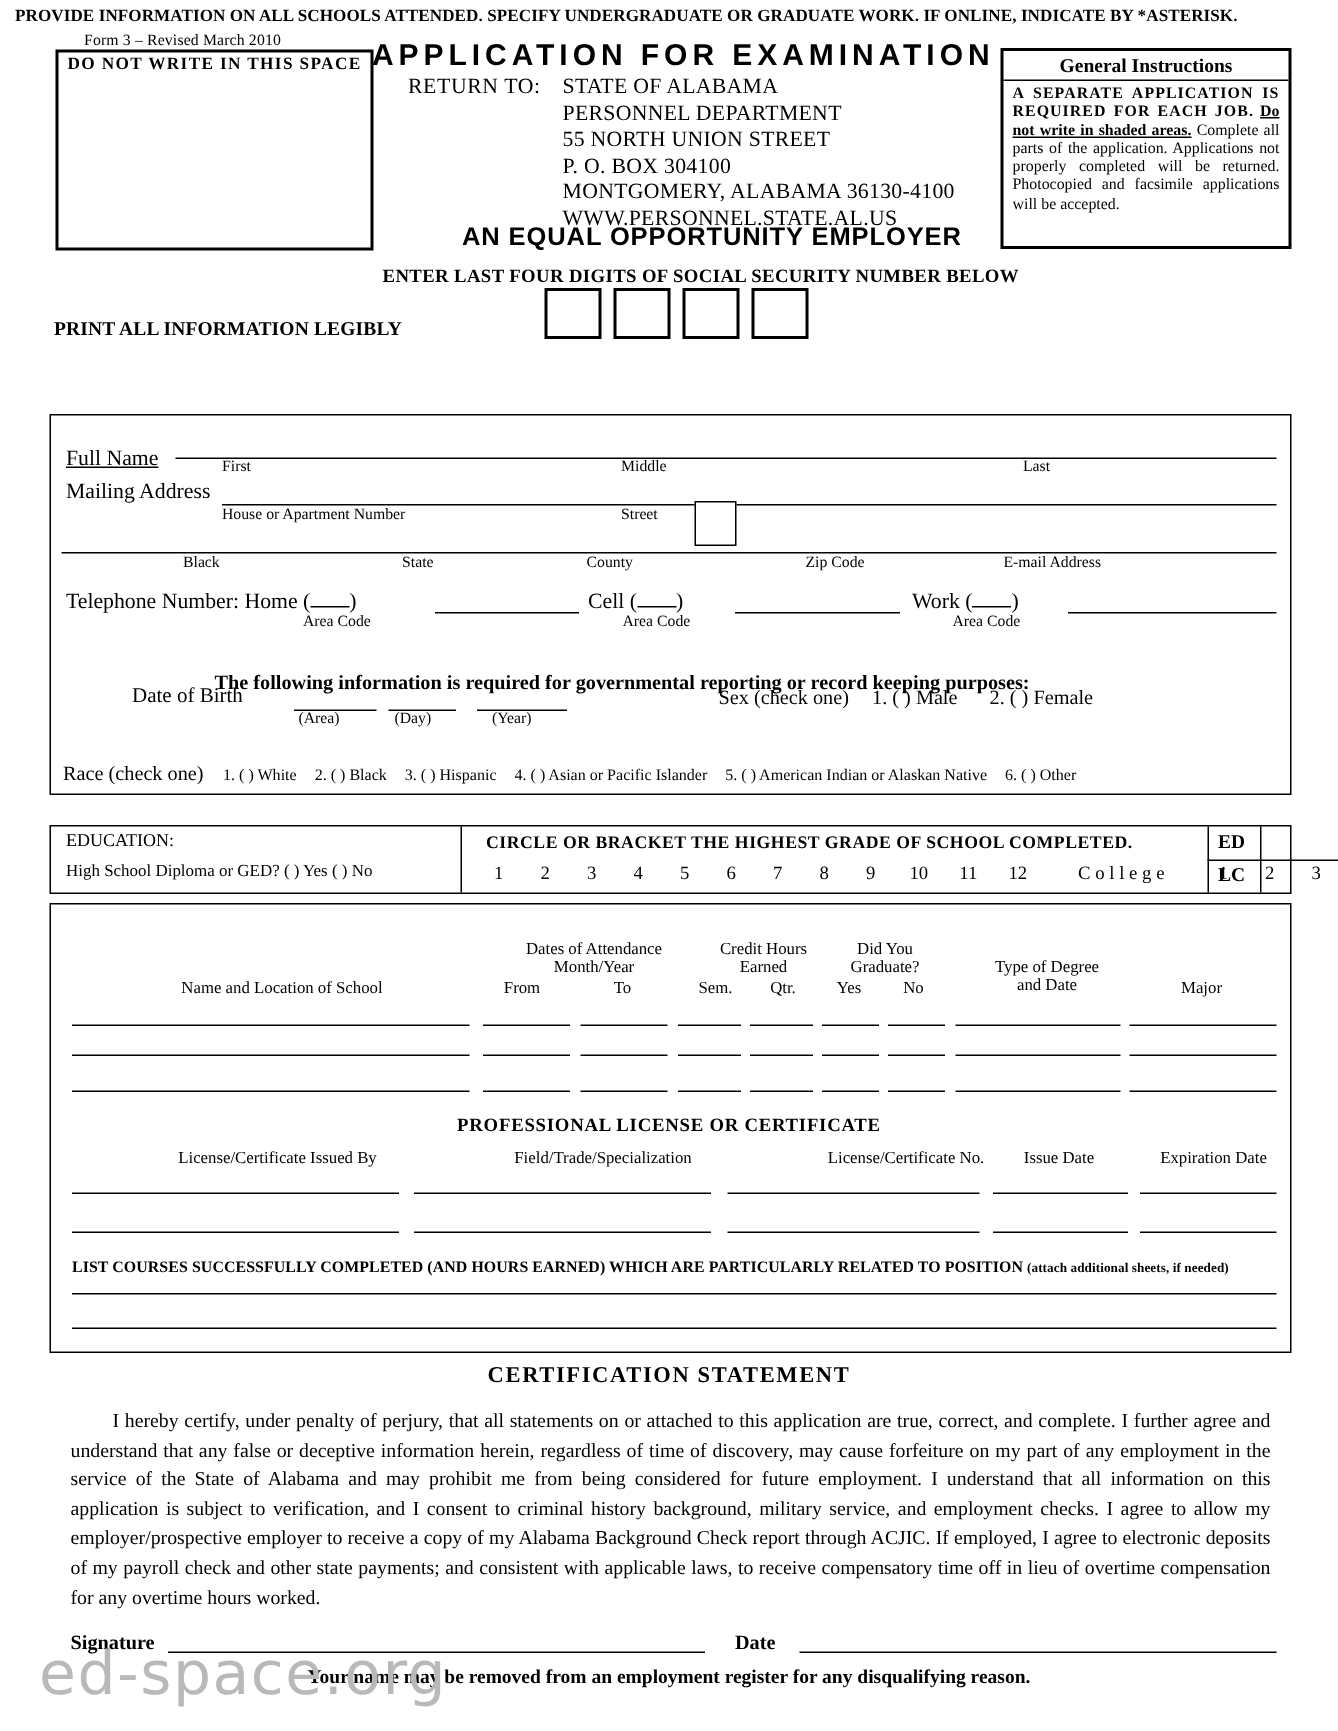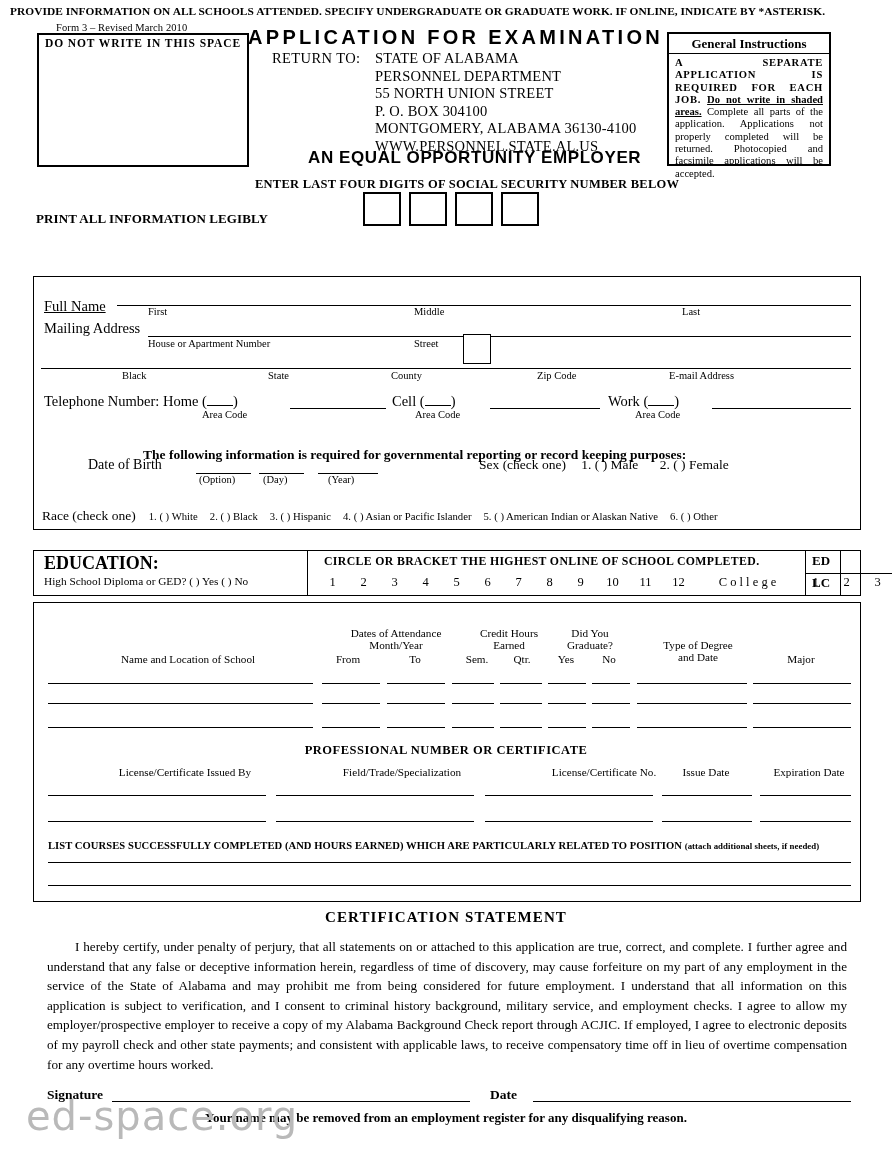--- a/index.html
+++ b/index.html
@@ -82,21 +82,21 @@
   }
   #ssn-boxes .ssn-cell {
     width: 34px; height: 30px;
     border: 2px solid #000;
     background: #fff;
   }
 
   
   #gen-instr {
     left: 667px; top: 32px;
-    width: 164px; height: 134px;
+    width: 194px; height: 134px;
     border: 2px solid #000;
     background: #fff;
     box-sizing: border-box;
     padding: 2px 6px 0 6px;
   }
   #gen-instr-title {
     text-align: center;
     font-size: 13px;
     font-weight: bold;
     margin-bottom: 1px;
@@ -199,21 +199,21 @@
   #race-row .race-lead { font-size: 13.5px; }
   #race-row .race-opt { font-size: 10.7px; }
 
   
   #block-edu {
     left: 33px; top: 550px;
     width: 828px; height: 46px;
     border: 1.7px solid #000;
     box-sizing: border-box;
   }
-  #edu-title { left: 10px; top: 2px; font-size: 18px; font-weight: bold; }
+  #edu-title { left: 10px; top: 2px; font-size: 12px; font-weight: normal; }
   #edu-hs { left: 10px; top: 24px; font-size: 11.3px; }
   #edu-vline-1 { left: 273px; top: 0; height: 44px; border-left: 1.6px solid #000; }
   #edu-circle-note { left: 290px; top: 3px; font-size: 11.8px; font-weight: bold; letter-spacing: .35px; }
   #edu-grades { left: 283px; top: 24px; font-size: 12.5px; }
   #edu-vline-2 { left: 771px; top: 0; height: 44px; border-left: 1.6px solid #000; }
   #edu-vline-3 { left: 806px; top: 0; height: 44px; border-left: 1.6px solid #000; }
   #edu-hline-mid { left: 771px; top: 22px; width: 90px; border-top: 1.6px solid #000; }
   #edu-ed { left: 778px; top: 2px; font-size: 13px; font-weight: bold; }
   #edu-lc { left: 778px; top: 24px; font-size: 13px; font-weight: bold; }
 
@@ -366,21 +366,21 @@
   </div>
   <div class="fieldline" style="left:712px; top:408px; width:139px;"></div>
   <div class="sublabel" style="left:635px; top:409px;">Area Code</div>
 
   <div class="abs" id="gov-note">The following information is required for governmental reporting or record keeping purposes:</div>
 
   <div class="abs" id="dob-label">Date of Birth</div>
   <div class="fieldline" style="left:196px; top:473px; width:55px;"></div>
   <div class="fieldline" style="left:259px; top:473px; width:45px;"></div>
   <div class="fieldline" style="left:318px; top:473px; width:60px;"></div>
-  <div class="sublabel" style="left:199px; top:474px;">(Option)</div>
+  <div class="sublabel" style="left:199px; top:474px;">(Area)</div>
   <div class="sublabel" style="left:263px; top:474px;">(Day)</div>
   <div class="sublabel" style="left:328px; top:474px;">(Year)</div>
 
   <div class="abs" id="sex-label">
     <span>Sex (check one)</span>
     <span style="margin-left:12px;">1.  (    ) Male</span>
     <span style="margin-left:18px;">2.  (    ) Female</span>
   </div>
 
   <div class="abs nowrap" id="race-row">
@@ -390,21 +390,21 @@
     <span class="race-opt" style="margin-left:9px;">3. (    ) Hispanic</span>
     <span class="race-opt" style="margin-left:9px;">4. (    ) Asian or Pacific Islander</span>
     <span class="race-opt" style="margin-left:9px;">5. (    ) American Indian or Alaskan Native</span>
     <span class="race-opt" style="margin-left:9px;">6. (    ) Other</span>
   </div>
 
   <div class="abs" id="block-edu">
     <div class="abs" id="edu-title">EDUCATION:</div>
     <div class="abs" id="edu-hs">High School Diploma or GED? (    ) Yes   (    ) No</div>
     <div class="abs" id="edu-vline-1"></div>
-    <div class="abs" id="edu-circle-note">CIRCLE OR BRACKET THE HIGHEST ONLINE OF SCHOOL COMPLETED.</div>
+    <div class="abs" id="edu-circle-note">CIRCLE OR BRACKET THE HIGHEST GRADE OF SCHOOL COMPLETED.</div>
     <div class="abs nowrap" id="edu-grades">
       <span style="display:inline-block;width:31px;text-align:center;">1</span><span style="display:inline-block;width:31px;text-align:center;">2</span><span style="display:inline-block;width:31px;text-align:center;">3</span><span style="display:inline-block;width:31px;text-align:center;">4</span><span style="display:inline-block;width:31px;text-align:center;">5</span><span style="display:inline-block;width:31px;text-align:center;">6</span><span style="display:inline-block;width:31px;text-align:center;">7</span><span style="display:inline-block;width:31px;text-align:center;">8</span><span style="display:inline-block;width:31px;text-align:center;">9</span><span style="display:inline-block;width:33px;text-align:center;">10</span><span style="display:inline-block;width:33px;text-align:center;">11</span><span style="display:inline-block;width:33px;text-align:center;">12</span><span style="display:inline-block;width:105px;text-align:center;">C o l l e g e</span><span style="display:inline-block;width:31px;text-align:center;">1</span><span style="display:inline-block;width:31px;text-align:center;">2</span><span style="display:inline-block;width:31px;text-align:center;">3</span>
     </div>
     <div class="abs" id="edu-vline-2"></div>
     <div class="abs" id="edu-vline-3"></div>
     <div class="abs" id="edu-hline-mid"></div>
     <div class="abs" id="edu-ed">ED</div>
     <div class="abs" id="edu-lc">LC</div>
   </div>
 
@@ -457,21 +457,21 @@
     <div class="fieldline" style="left:322px; top:727px; width:58px;"></div>
     <div class="fieldline" style="left:387px; top:727px; width:58px;"></div>
     <div class="fieldline" style="left:452px; top:727px; width:42px;"></div>
     <div class="fieldline" style="left:500px; top:727px; width:42px;"></div>
     <div class="fieldline" style="left:548px; top:727px; width:38px;"></div>
     <div class="fieldline" style="left:592px; top:727px; width:38px;"></div>
     <div class="fieldline" style="left:637px; top:727px; width:110px;"></div>
     <div class="fieldline" style="left:753px; top:727px; width:98px;"></div>
   </div>
 
-  <div class="abs" id="prof-title">PROFESSIONAL NUMBER OR CERTIFICATE</div>
+  <div class="abs" id="prof-title">PROFESSIONAL LICENSE OR CERTIFICATE</div>
 
   <div class="colhead" style="left:50px; top:766px; width:270px;">License/Certificate Issued By</div>
   <div class="colhead" style="left:275px; top:766px; width:254px;">Field/Trade/Specialization</div>
   <div class="colhead" style="left:490px; top:766px; width:228px;">License/Certificate No.</div>
   <div class="colhead" style="left:654px; top:766px; width:104px;">Issue Date</div>
   <div class="colhead" style="left:757px; top:766px; width:104px;">Expiration Date</div>
 
   <div>
     <div class="fieldline" style="left:48px; top:795px; width:218px;"></div>
     <div class="fieldline" style="left:276px; top:795px; width:198px;"></div>

